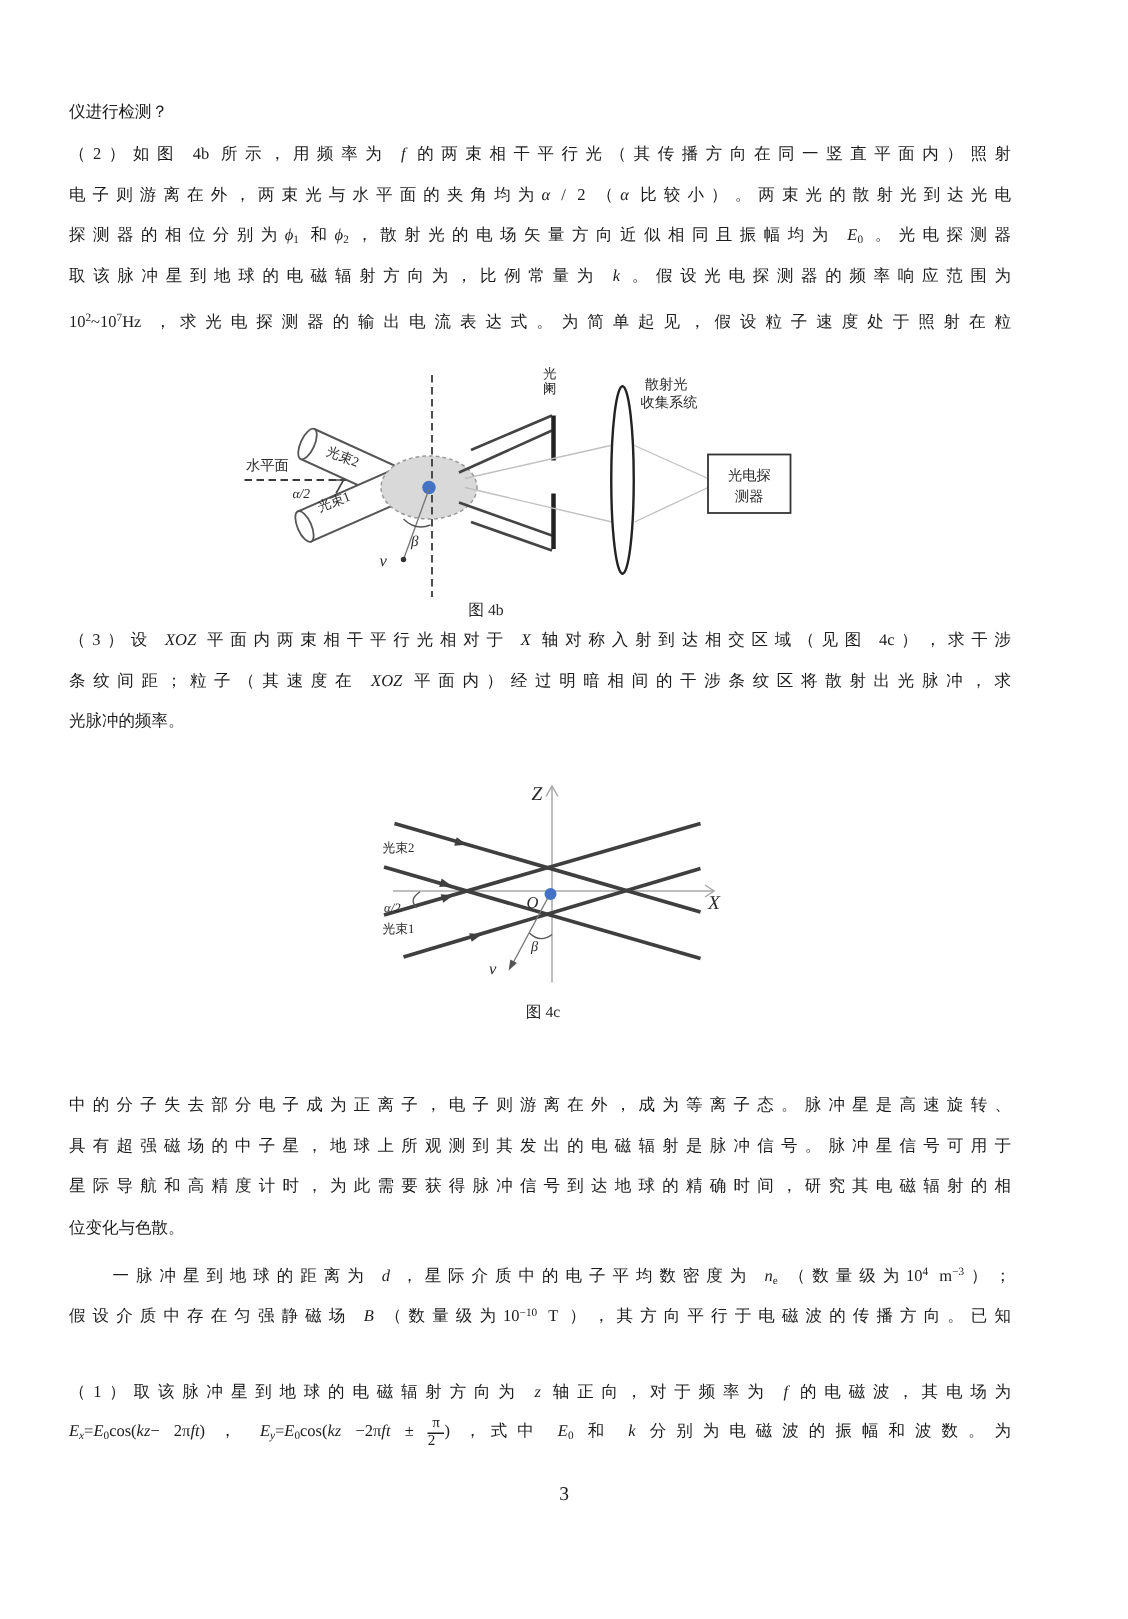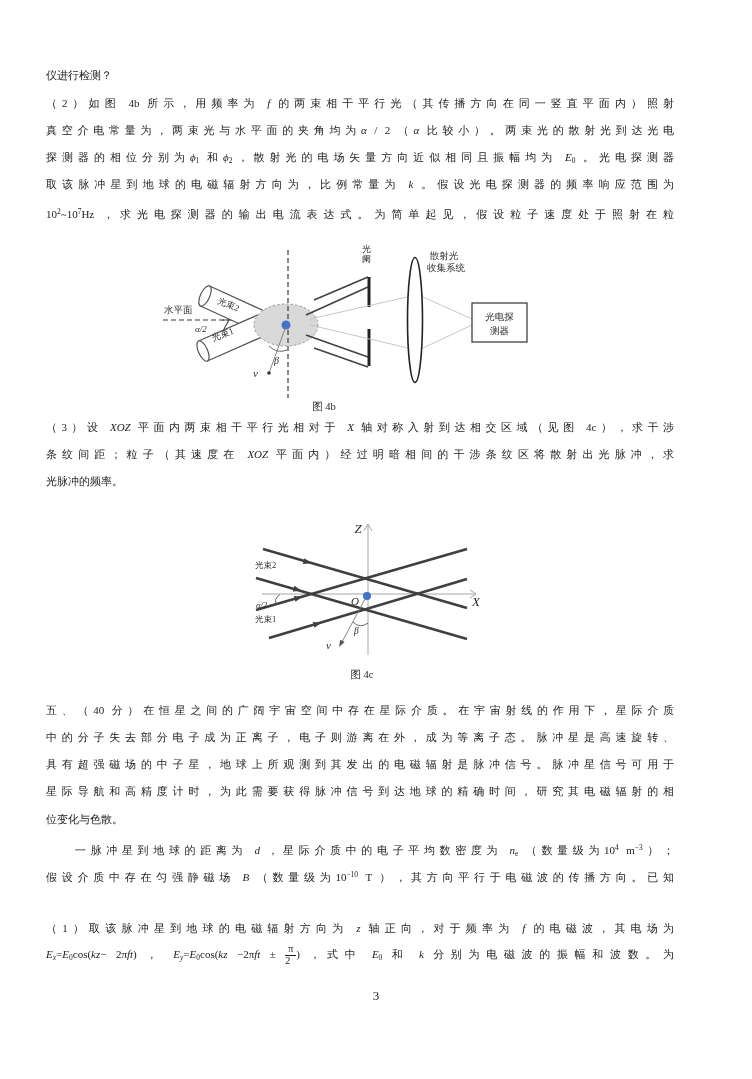--- a/index.html
+++ b/index.html
@@ -24,21 +24,21 @@
   svg text{font-family:"Liberation Serif","DejaVu Serif",serif;fill:#2a2a2a}
   .pagenum{position:absolute;left:0;top:988px;width:752px;text-align:center;font-size:13px}
 </style>
 </head>
 <body>
 
 <div class="page">
 
   <div class="line" style="top:62px"><span>仪进行检测？</span></div>
   <div class="line jl" style="top:90px"><span>（2）如图 4b 所示，用频率为 </span><span class="i">f</span><span> 的两束相干平行光（其传播方向在同一竖直平面内）照射</span></div>
-  <div class="line jl" style="top:117px"><span>真空介电常量为，两束光与水平面的夹角均为</span><span class="i">α</span><span> / 2 （</span><span class="i">α</span><span> 比较小）。两束光的散射光到达光电</span></div>
+  <div class="line jl" style="top:117px"><span>电子则游离在外，两束光与水平面的夹角均为</span><span class="i">α</span><span> / 2 （</span><span class="i">α</span><span> 比较小）。两束光的散射光到达光电</span></div>
   <div class="line jl" style="top:144px"><span>探测器的相位分别为</span><span class="i">ϕ</span><span class="sub">1</span><span> 和</span><span class="i">ϕ</span><span class="sub">2</span><span>，散射光的电场矢量方向近似相同且振幅均为 </span><span class="i">E</span><span class="sub">0</span><span> 。光电探测器</span></div>
   <div class="line jl" style="top:171px"><span>取该脉冲星到地球的电磁辐射方向为，比例常量为 </span><span class="i">k</span><span> 。假设光电探测器的频率响应范围为</span></div>
   <div class="line jl" style="top:198px"><span>10</span><span class="sup">2</span><span>~10</span><span class="sup">7</span><span>Hz ，求光电探测器的输出电流表达式。为简单起见，假设粒子速度处于照射在粒</span></div>
 
   <svg class="fig" style="top:240px" width="560" height="178" viewBox="0 0 560 178">
 
     <text x="102" y="73" font-size="9.5">水平面</text>
     <line x1="101" y1="80" x2="193" y2="80" stroke="#3a3a3a" stroke-width="1.2" stroke-dasharray="5,3"></line>
 
     <polygon points="147.6,46 204.6,72 195.4,92 138.4,66" fill="#ffffff" stroke="#555" stroke-width="1.3"></polygon>
@@ -121,21 +121,20 @@
 
     <line x1="303" y1="87" x2="280" y2="130" stroke="#777" stroke-width="0.9"></line>
     <path d="M -3 -2.5 L 4 0 L -3 2.5 Z" transform="translate(279,131.5) rotate(118)" fill="#555"></path>
     <text x="264" y="137" font-size="11" font-style="italic">v</text>
     <path d="M 306 111 Q 298 117 291 110" fill="none" stroke="#555" stroke-width="0.9"></path>
     <text x="292" y="122" font-size="9.5" font-style="italic">β</text>
 
     <text x="300" y="166" font-size="10.5" text-anchor="middle">图 4c</text>
   </svg>
 
-  <div class="line jl" style="top:697px"><span>五、（40 分）在恒星之间的广阔宇宙空间中存在星际介质。在宇宙射线的作用下，星际介质</span></div>
   <div class="line jl" style="top:724px"><span>中的分子失去部分电子成为正离子，电子则游离在外，成为等离子态。脉冲星是高速旋转、</span></div>
   <div class="line jl" style="top:778px"><span>星际导航和高精度计时，为此需要获得脉冲信号到达地球的精确时间，研究其电磁辐射的相</span></div>
   <div class="line jl" style="top:751px"><span>具有超强磁场的中子星，地球上所观测到其发出的电磁辐射是脉冲信号。脉冲星信号可用于</span></div>
   <div class="line" style="top:806px"><span>位变化与色散。</span></div>
   <div class="line jl ind" style="top:834px"><span>一脉冲星到地球的距离为 </span><span class="i">d</span><span> ，星际介质中的电子平均数密度为 </span><span class="i">n</span><span class="sub">e</span><span> （数量级为10</span><span class="sup">4</span><span> m</span><span class="sup">−3</span><span>）；</span></div>
   <div class="line jl" style="top:861px"><span>假设介质中存在匀强静磁场 </span><span class="i">B</span><span> （数量级为10</span><span class="sup">−10</span><span> T ），其方向平行于电磁波的传播方向。已知</span></div>
   <div class="line jl" style="top:915px"><span>（1）取该脉冲星到地球的电磁辐射方向为 </span><span class="i">z</span><span> 轴正向，对于频率为 </span><span class="i">f</span><span> 的电磁波，其电场为</span></div>
   <div class="line jl" style="top:941px"><span class="i">E</span><span class="i sub">x</span><span>=</span><span class="i">E</span><span class="sub">0</span><span>cos(</span><span class="i">kz</span><span>− 2π</span><span class="i">ft</span><span>) ，  </span><span class="i">E</span><span class="i sub">y</span><span>=</span><span class="i">E</span><span class="sub">0</span><span>cos(</span><span class="i">kz</span><span> −2π</span><span class="i">ft</span><span> ± </span><span class="frac"><span class="fn">π</span><span class="fd">2</span></span><span>) ，式中 </span><span class="i">E</span><span class="sub">0</span><span> 和 </span><span class="i">k</span><span> 分别为电磁波的振幅和波数。为</span></div>
 
   <div class="pagenum">3</div>

